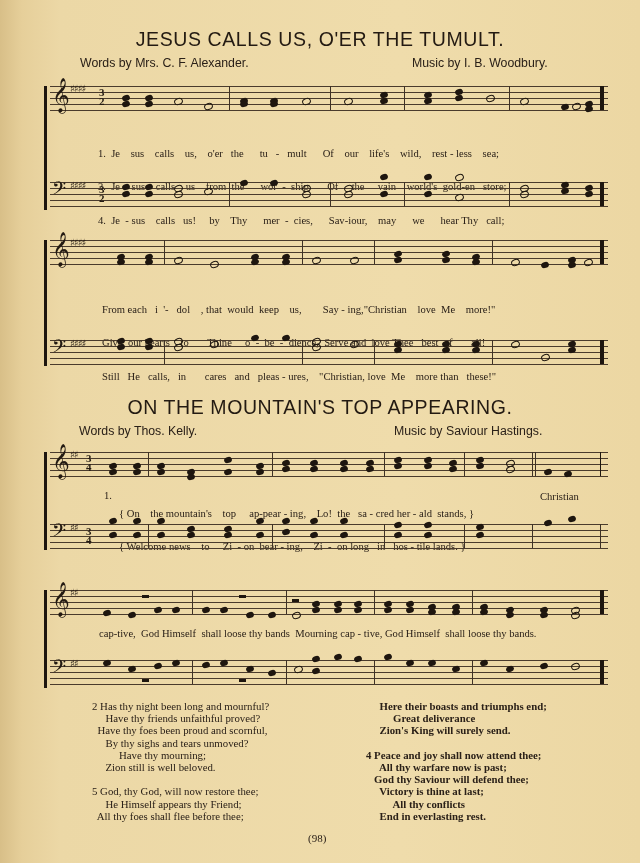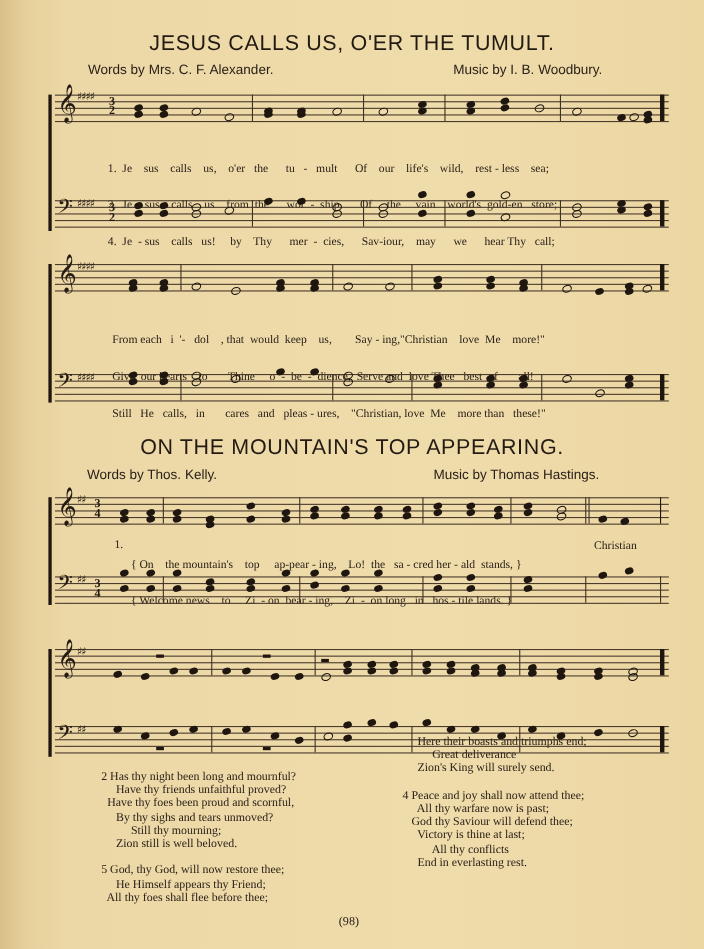--- a/index.html
+++ b/index.html
@@ -215,21 +215,21 @@
   <div class="barline" style="top:100px; height:24px; left:448px;"></div>
   <div class="note open" style="top:101px; left:467px;"></div>
   <div class="note open" style="top:114px; left:497px;"></div>
   <div class="note" style="top:101px; left:524px;"></div>
   <div class="note" style="top:107px; left:524px;"></div>
   <div class="endbar" style="top:100px; height:24px; left:556px;"></div>
 </div>
 
 <div class="abs title" style="top:396px;">ON THE MOUNTAIN'S TOP APPEARING.</div>
 <div class="abs credit" style="top:424px; left:79px;">Words by Thos. Kelly.</div>
-<div class="abs credit" style="top:424px; left:394px;">Music by Thomas Hastings.</div>
+<div class="abs credit" style="top:424px; left:394px;">Music by Saviour Hastings.</div>
 
 <div class="system" style="top:452px; height:100px;">
   <div class="bracket" style="top:0px; height:98px;"></div>
   <div class="staff" style="top:0px; left:6px;">
     <div class="line" style="top:0"></div>
       <div class="line" style="top:6px"></div>
       <div class="line" style="top:12px"></div>
       <div class="line" style="top:18px"></div>
       <div class="line" style="top:24px"></div>
   </div>
@@ -371,20 +371,21 @@
   <div class="note" style="top:14px; left:436px;"></div>
   <div class="note" style="top:19px; left:436px;"></div>
   <div class="note" style="top:17px; left:462px;"></div>
   <div class="note" style="top:22px; left:462px;"></div>
   <div class="note" style="top:17px; left:496px;"></div>
   <div class="note" style="top:22px; left:496px;"></div>
   <div class="note open" style="top:17px; left:527px;"></div>
   <div class="note open" style="top:22px; left:527px;"></div>
   <div class="endbar" style="top:0px; height:24px; left:556px;"></div>
 
+  <div class="lyrics" style="top:38px; left:55px;">cap-tive,  God Himself  shall loose thy bands  Mourning cap - tive, God Himself  shall loose thy bands.</div>
 
   <div class="staff" style="top:70px; left:6px;">
     <div class="line" style="top:0"></div>
       <div class="line" style="top:6px"></div>
       <div class="line" style="top:12px"></div>
       <div class="line" style="top:18px"></div>
       <div class="line" style="top:24px"></div>
   </div>
   <div class="clef" style="top:68px; left:8px; font-size:22px;">𝄢</div>
   <div class="keysig" style="top:69px; left:26px;">♯♯</div>
@@ -415,28 +416,28 @@
   <div class="note" style="top:76px; left:462px;"></div>
   <div class="note" style="top:73px; left:496px;"></div>
   <div class="note open" style="top:73px; left:527px;"></div>
   <div class="endbar" style="top:70px; height:24px; left:556px;"></div>
 </div>
 
 <div class="verse" style="top:700px; left:92px;"><span>2 Has thy night been long and mournful?</span>
 <span>     Have thy friends unfaithful proved?</span>
 <span>  Have thy foes been proud and scornful,</span>
 <span>     By thy sighs and tears unmoved?</span>
-<span>          Still thy mourning;</span>
+<span>          Have thy mourning;</span>
 <span>     Zion still is well beloved.</span>
 
 <span>5 God, thy God, will now restore thee;</span>
 <span>     He Himself appears thy Friend;</span>
 <span>  All thy foes shall flee before thee;</span></div>
 
-<div class="verse" style="top:668px; left:366px;"><span>     Here their boasts and triumphs end;</span>
+<div class="verse" style="top:700px; left:366px;font-weight:bold;"><span>     Here their boasts and triumphs end;</span>
 <span>          Great deliverance</span>
 <span>     Zion's King will surely send.</span>
 
 <span>4 Peace and joy shall now attend thee;</span>
 <span>     All thy warfare now is past;</span>
 <span>   God thy Saviour will defend thee;</span>
 <span>     Victory is thine at last;</span>
 <span>          All thy conflicts</span>
 <span>     End in everlasting rest.</span></div>
 

